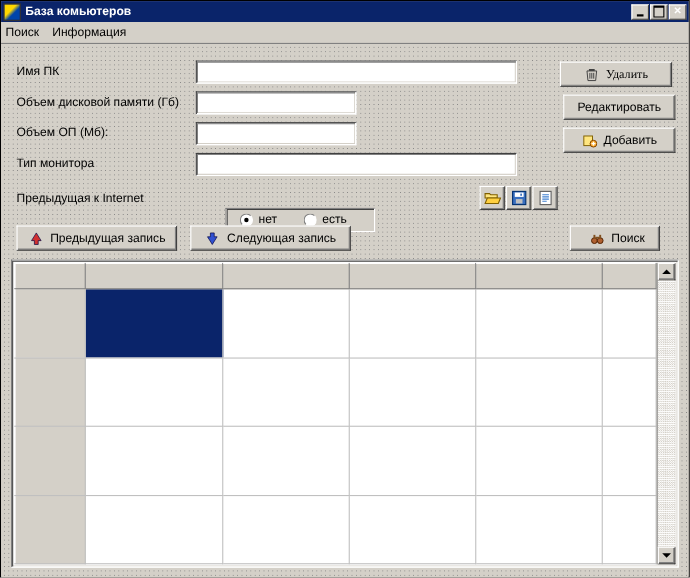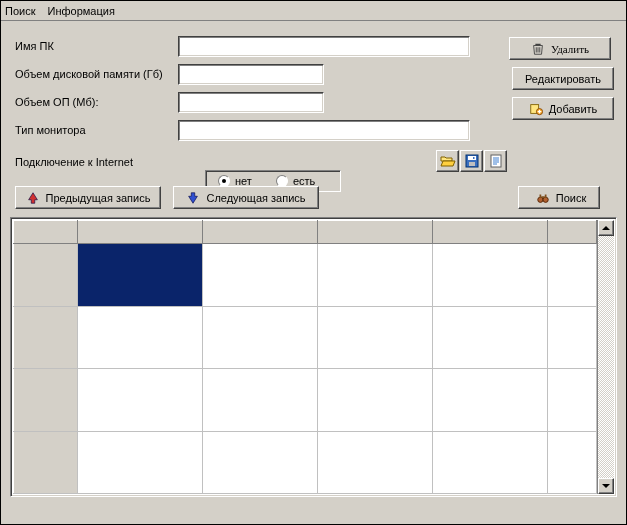--- a/index.html
+++ b/index.html
@@ -53,20 +53,37 @@
   .tri-up{border-bottom:4px solid #000;}
   .tri-dn{border-top:4px solid #000;}
   
   .ico{width:16px;height:16px;display:block;}
 </style>
 </head>
 <body>
 
 <div class="window">
 
+  <div class="titlebar">
+    <div class="titlebar-left">
+      <div class="app-icon"></div>
+      <div class="title-text">База комьютеров</div>
+    </div>
+    <div class="titlebar-right">
+      <div class="tb-btn">
+          <div class="minline"></div>
+        </div>
+      <div class="tb-btn">
+          <div class="maxbox"></div>
+        </div>
+      <div class="tb-btn">
+          <span class="tb-btn-inner">✕</span>
+        </div>
+    </div>
+  </div>
 
   <div class="menubar">
     <span class="menuitem">Поиск</span>
     <span class="menuitem">Информация</span>
   </div>
 
   <div class="client">
 
     <div class="label" style="left:14px;top:19px;">Имя ПК</div>
     <div class="field" style="left:177px;top:15px;width:292px;height:21px;">
@@ -81,21 +98,21 @@
     <div class="label" style="left:14px;top:75px;">Объем ОП (Мб):</div>
     <div class="field" style="left:177px;top:71px;width:146px;height:21px;">
       <input type="text" value="" style="">
     </div>
 
     <div class="label" style="left:14px;top:103px;">Тип  монитора</div>
     <div class="field" style="left:177px;top:99px;width:292px;height:21px;">
       <input type="text" value="" style="">
     </div>
 
-    <div class="label" style="left:14px;top:135px;">Подключение к Internet</div>
+    <div class="label" style="left:14px;top:135px;">Предыдущая к Internet</div>
     <div class="radio-panel" style="left:204px;top:129px;width:136px;margin-top:20px;">
       <div class="radio-opt">
         <div class="radio-circle">
             <div class="radio-dot"></div>
           </div>
         <span>нет</span>
       </div>
       <div class="radio-opt">
         <div class="radio-circle"></div>
         <span>есть</span>

